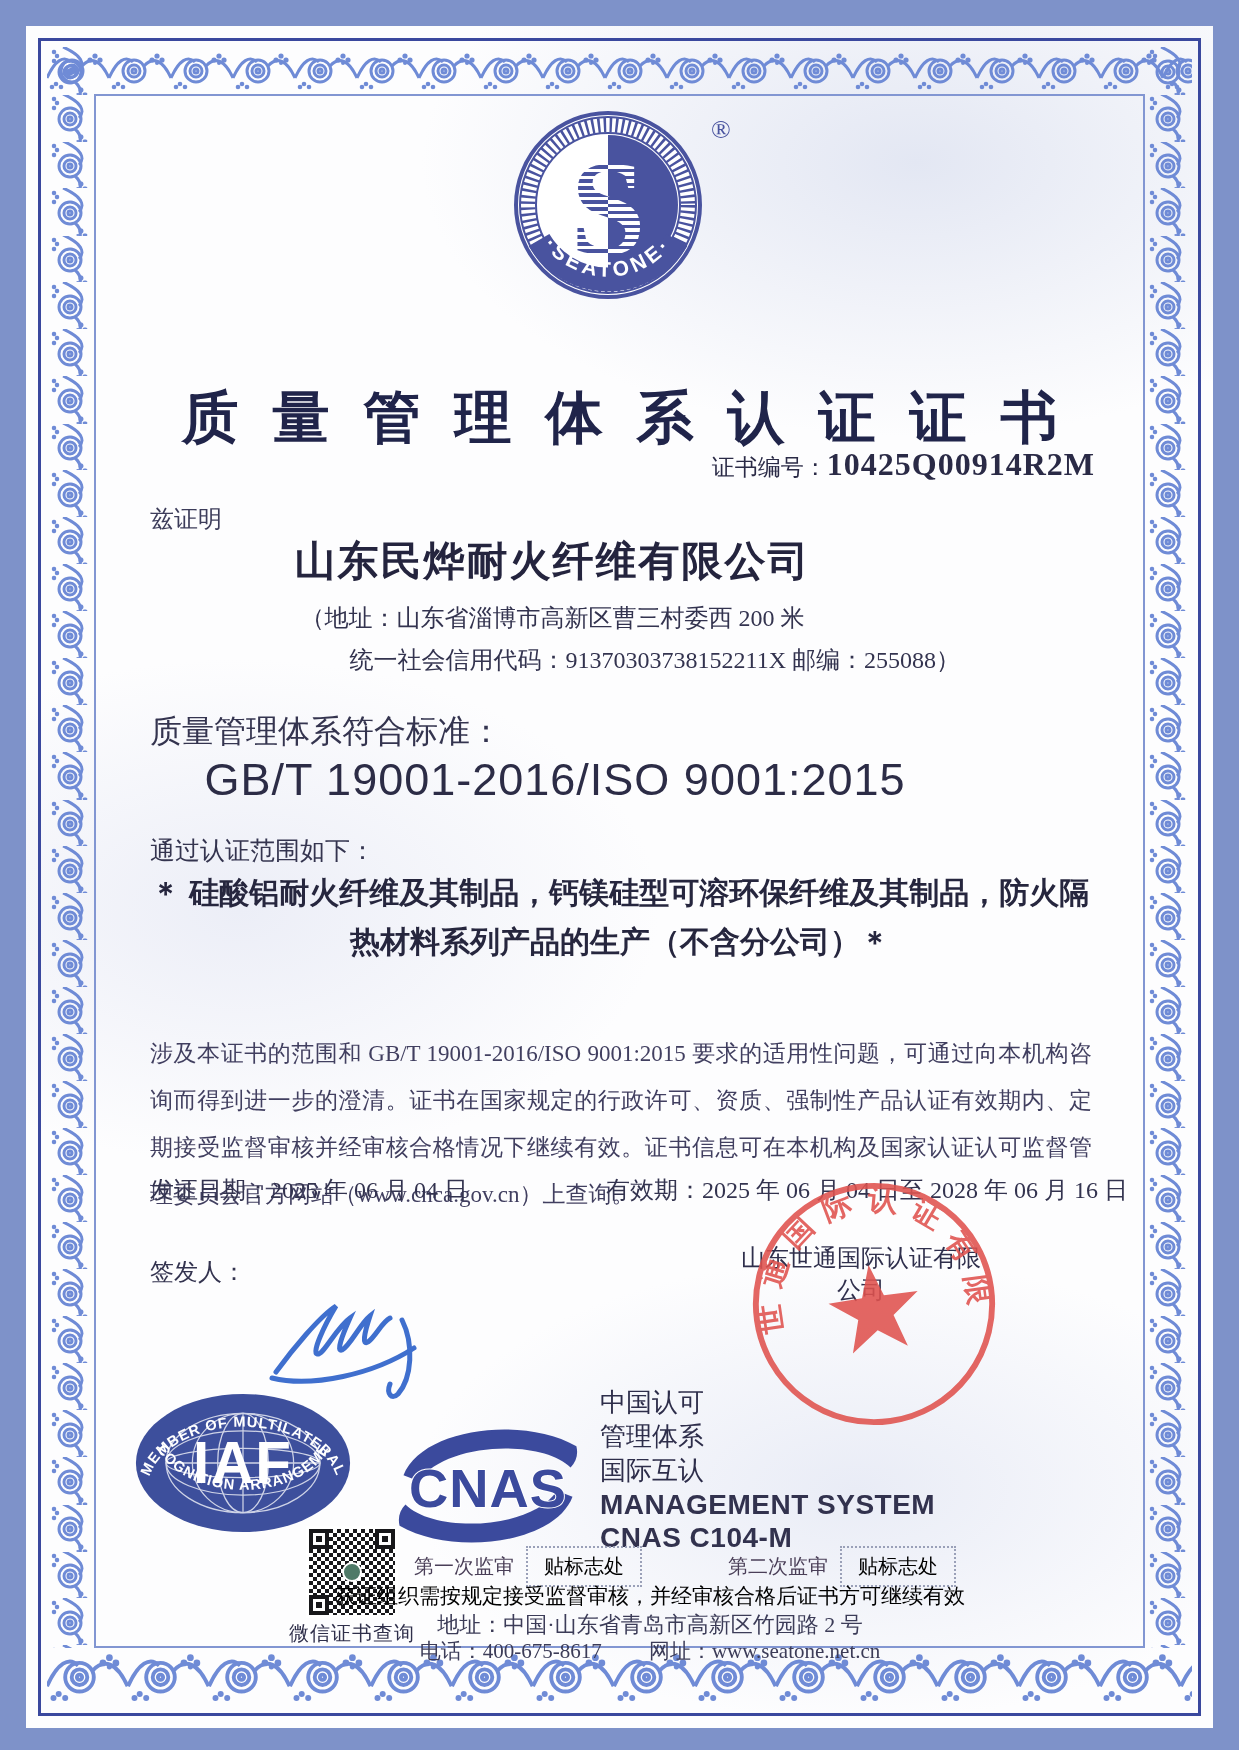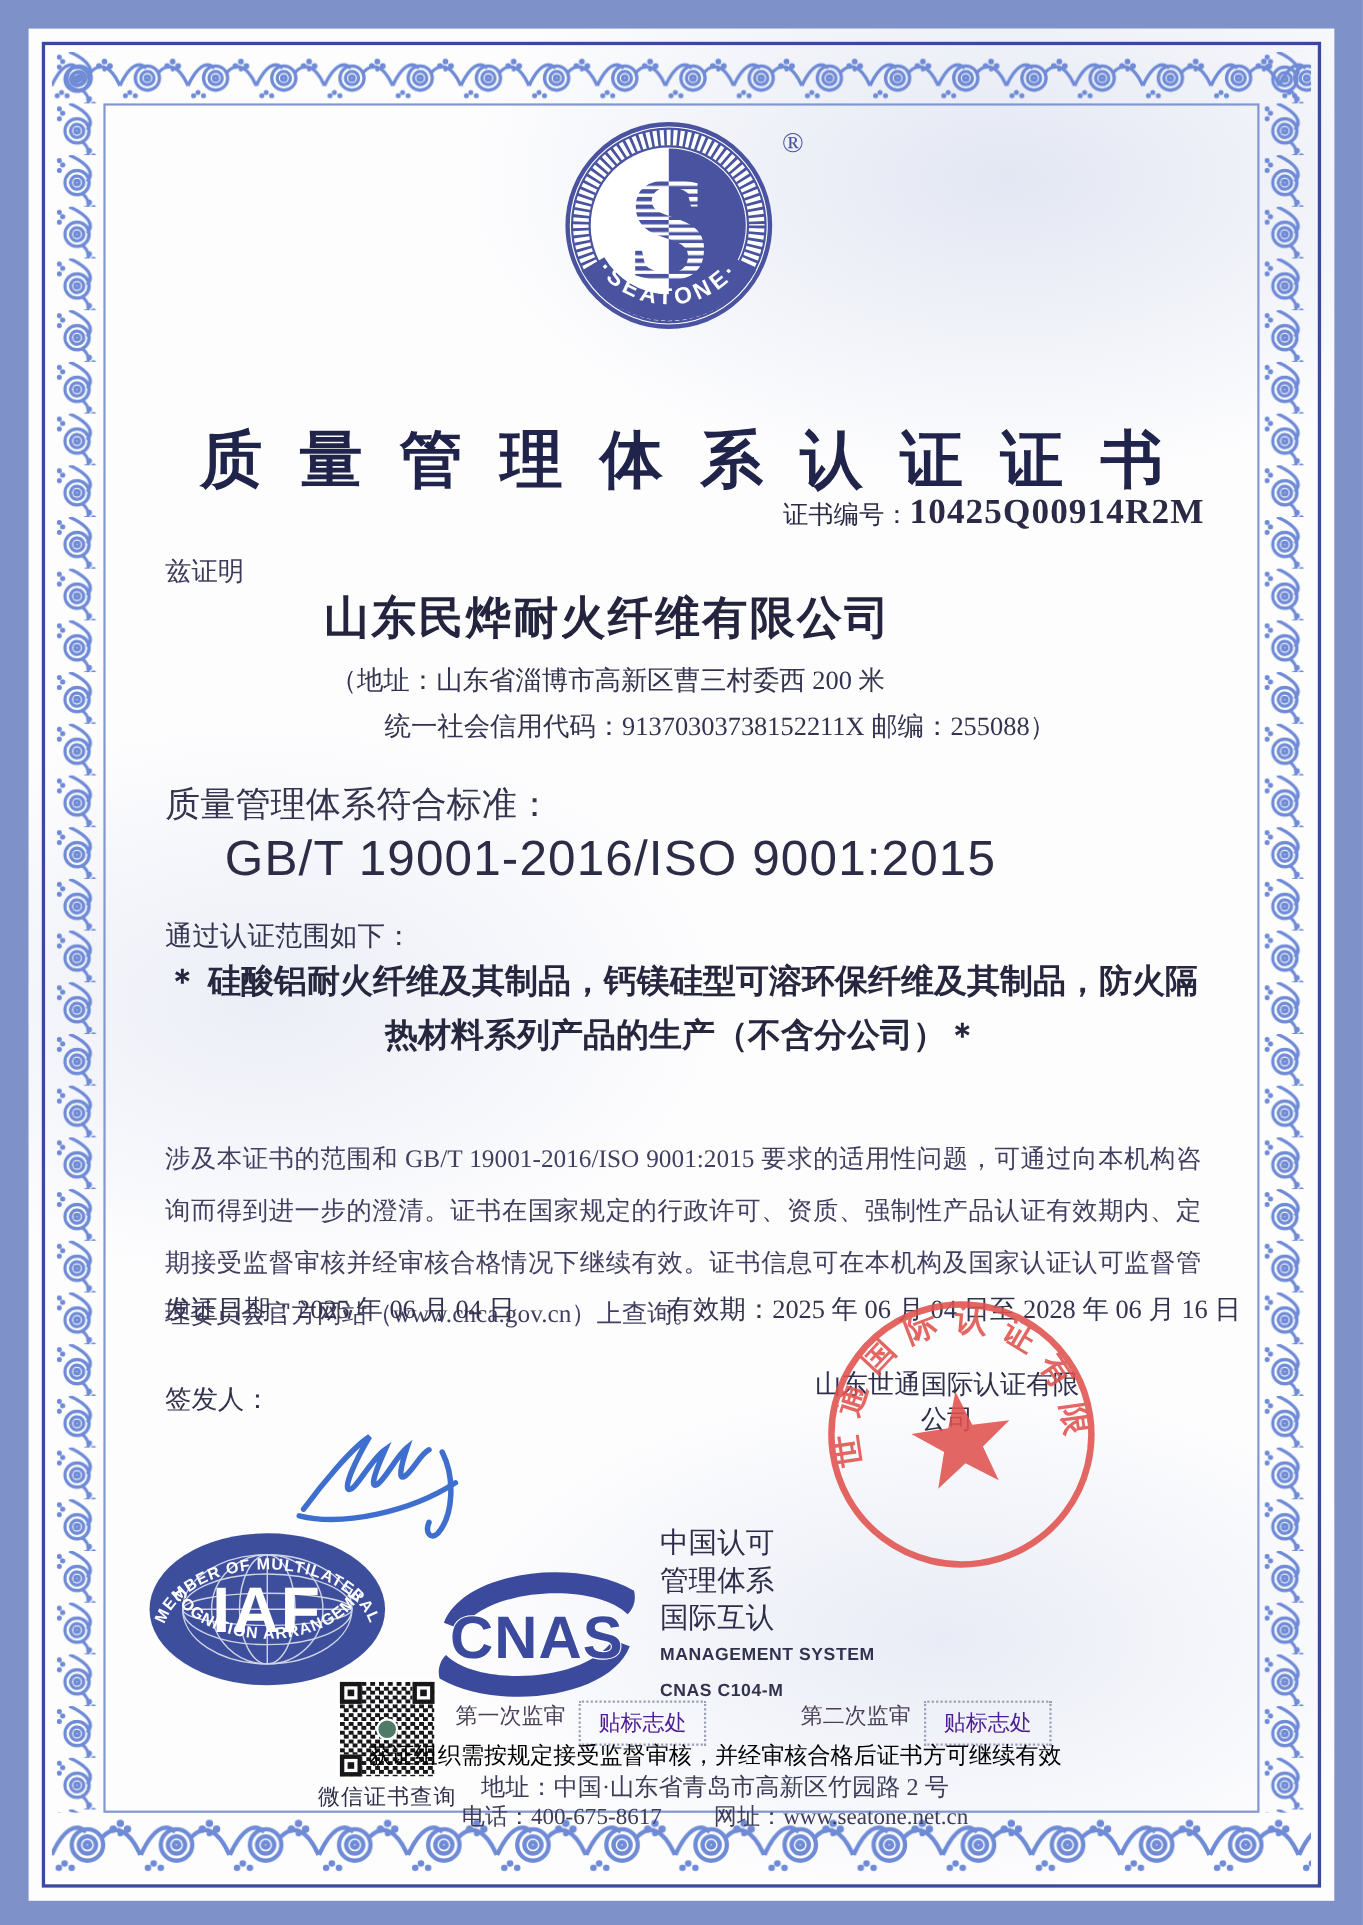--- a/index.html
+++ b/index.html
@@ -34,33 +34,33 @@
   .standard{left:140px;width:830px;top:754px;text-align:center;font-size:45px;color:#2c2c46;letter-spacing:1px;}
   .scopelabel{left:150px;top:834px;font-size:25px;color:#34344f;}
   .scope{left:138px;width:964px;top:868px;text-align:center;font-size:30px;font-weight:600;color:#26263e;line-height:49px;}
   .legal{left:150px;width:942px;top:1030px;font-size:23px;line-height:47px;text-align:justify;color:#413f60;}
   .issue{left:150px;top:1174px;font-size:24px;color:#33334f;}
   .valid{left:606px;top:1174px;font-size:24px;color:#33334f;}
   .signer{left:150px;top:1256px;font-size:24px;color:#33334f;}
   .issuer{left:730px;width:262px;top:1242px;text-align:center;font-size:24px;color:#2f2f4c;}
   .cnastext{left:600px;top:1386px;}
   .cnastext .cn{display:block;font-size:26px;line-height:34px;color:#2d2d4a;}
-  .cnastext .en{display:block;font-family:"Liberation Sans",sans-serif;font-weight:700;font-size:16px;line-height:33px;color:#32324e;letter-spacing:.5px;}
+  .cnastext .en{display:block;font-family:"Liberation Sans",sans-serif;font-weight:700;font-size:28px;line-height:33px;color:#32324e;letter-spacing:.5px;}
   .qr{left:309px;top:1529px;width:86px;height:86px;
       background:repeating-conic-gradient(#17171a 0% 25%, #ffffff 0% 50%) 0 0 / 8px 8px;
       outline:3px solid #fff;}
   .qr .finder{position:absolute;width:20px;height:20px;border:4px solid #17171a;background:#fff;box-sizing:border-box;}
   .qr .finder::after{content:"";position:absolute;left:3px;top:3px;width:6px;height:6px;background:#17171a;}
   .qr .f1{left:0;top:0;} .qr .f2{right:0;top:0;} .qr .f3{left:0;bottom:0;}
   .qr .qlogo{position:absolute;left:33px;top:33px;width:20px;height:20px;border-radius:50%;
       background:#4f7a68;border:2px solid #fff;box-sizing:border-box;}
   .qrlabel{left:284px;top:1620px;width:136px;text-align:center;font-size:20px;color:#2f2f4a;letter-spacing:1px;}
-  .auditrow{left:414px;top:1546px;width:640px;display:flex;align-items:flex-start;font-size:20px;color:#4a3f58;}
+  .auditrow{left:414px;top:1546px;width:640px;display:flex;align-items:center;font-size:20px;color:#4a3f58;}
   .auditrow .lbl{margin-right:12px;white-space:nowrap;}
-  .stickerbox{border:2px dotted #9aa0b8;padding:5px 16px;white-space:nowrap;color:#4c1d95;}
+  .stickerbox{border:2px dotted #9aa0b8;padding:5px 16px;white-space:nowrap;color:#000000;}
   .gap{width:86px;flex:0 0 auto;}
   .note{left:290px;width:720px;top:1582px;text-align:center;font-size:21px;color:#000000;}
   .orgaddr{left:290px;width:720px;top:1610px;text-align:center;font-size:22px;color:#3c3c58;}
   .phoneline{left:290px;width:720px;top:1637px;text-align:center;font-size:21px;color:#3c3c58;}
   .phoneline .grp1{margin-right:42px;}
   .stamp{left:746px;top:1176px;opacity:.88;transform:rotate(-8deg);}
 </style>
 </head>
 <body>
 

